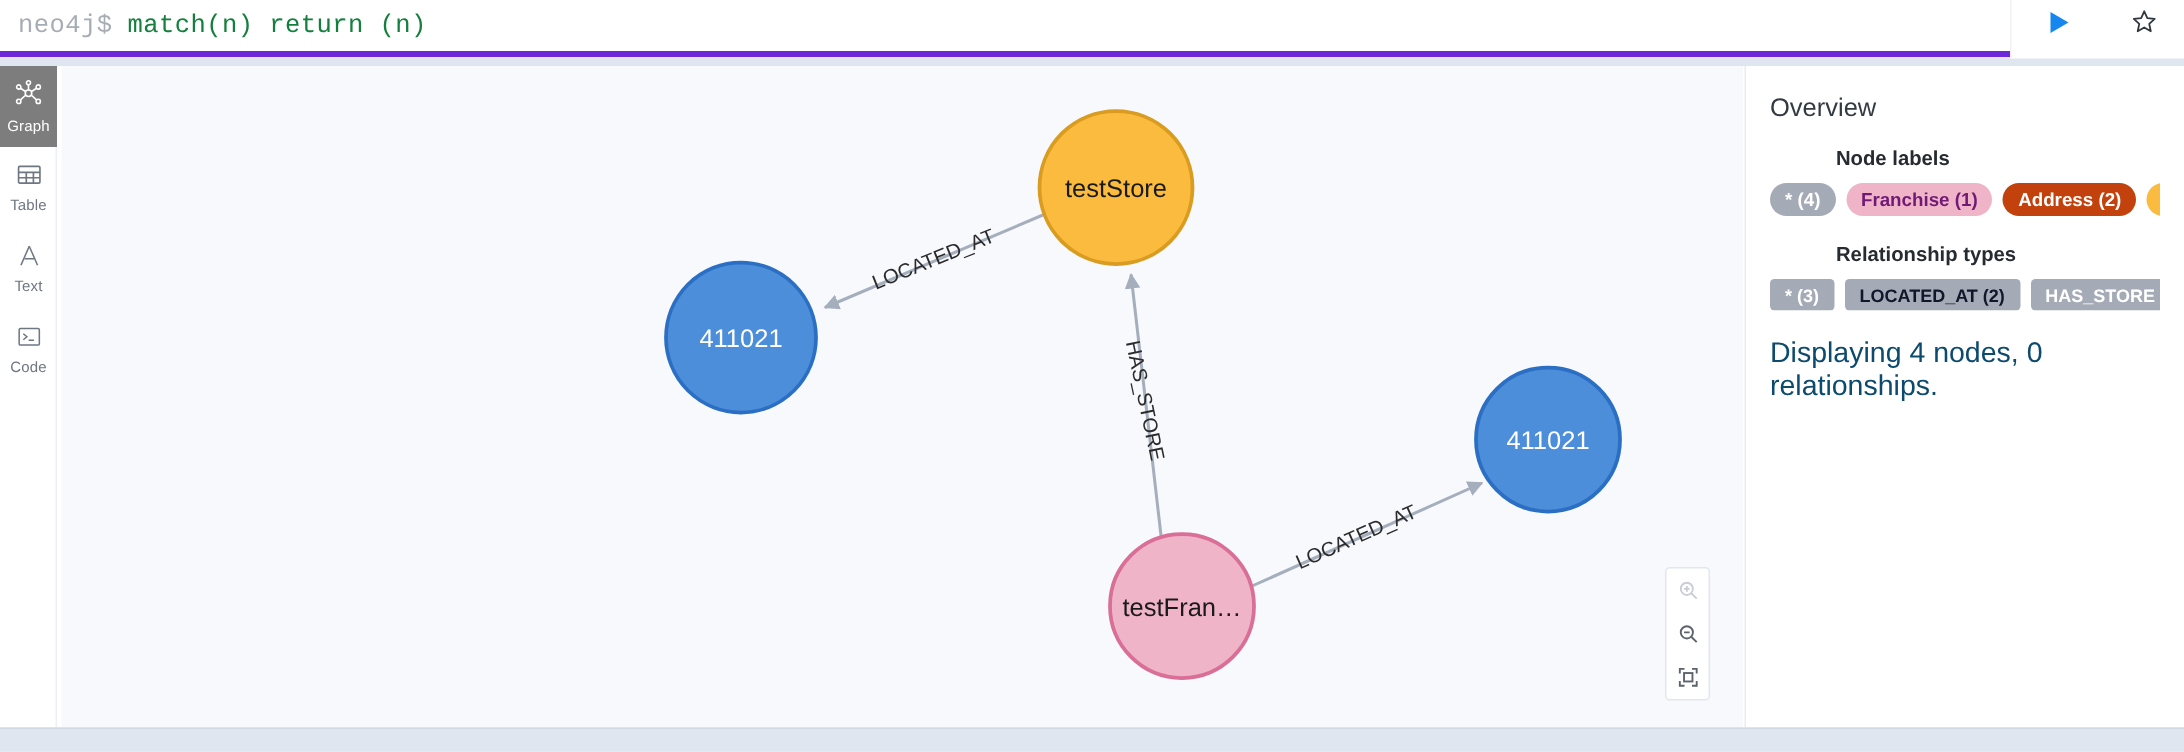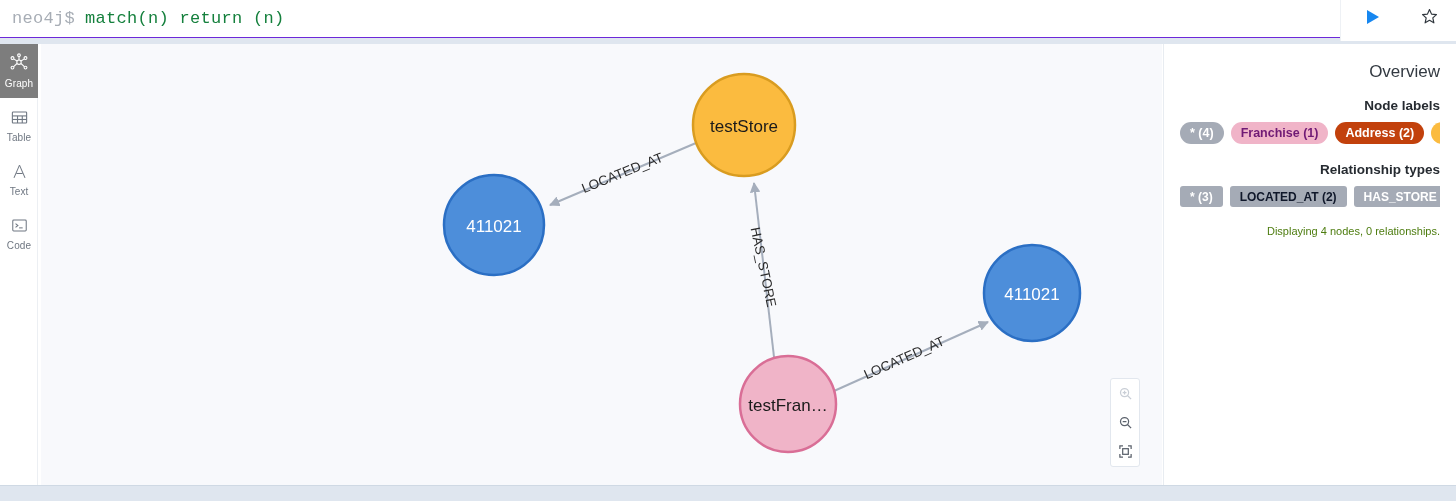--- a/index.html
+++ b/index.html
@@ -19,21 +19,21 @@
   }
 
   
   .querybar {
     position: absolute;
     left: 0; top: 0;
     width: 1456px; height: 38px;
     background: #ffffff;
     display: flex;
     align-items: center;
-    border-bottom: 1px solid #6d28d9;
+    border-bottom: 4px solid #6d28d9;
   }
   .query-text {
     flex: 1;
     display: flex;
     align-items: center;
     padding-left: 12px;
     font-family: "Liberation Mono", monospace;
     font-size: 17px;
     white-space: nowrap;
     overflow: hidden;
@@ -143,21 +143,20 @@
   .zoom-btn.disabled { color: #c9ced6; cursor: default; }
 
   
   .panel {
     position: absolute;
     left: 1163px; top: 0;
     width: 293px; height: 441px;
     background: #ffffff;
     border-left: 1px solid #e8ecf1;
     padding: 18px 16px 0 16px;
-    text-align: right;
   }
   .panel h2 {
     margin: 0 0 16px 0;
     font-size: 17px;
     font-weight: 400;
     color: #333a42;
   }
   .panel h3 {
     margin: 0 0 9px 0;
     font-size: 13.5px;
@@ -183,22 +182,22 @@
     white-space: nowrap;
     cursor: pointer;
     flex: 0 0 auto;
   }
   .pill.rel {
     border-radius: 3px;
     height: 21px;
     font-size: 12px;
   }
   .displaying {
-    font-size: 11px;
-    color: #4d7c0f;
+    font-size: 19px;
+    color: #0c4a6e;
     margin-top: 2px;
   }
 
   
   .bottom-strip {
     position: absolute;
     left: 0; top: 485px;
     width: 1456px; height: 16px;
     background: #dfe6ef;
     border-top: 1px solid #cfd9e4;

